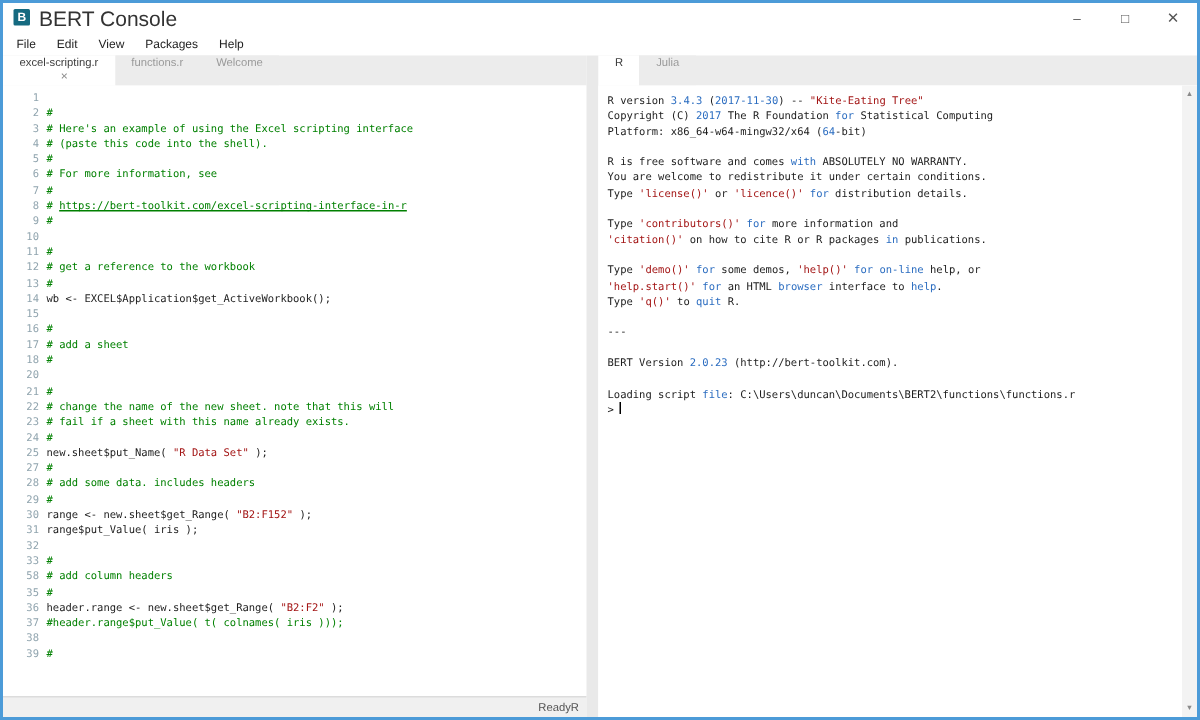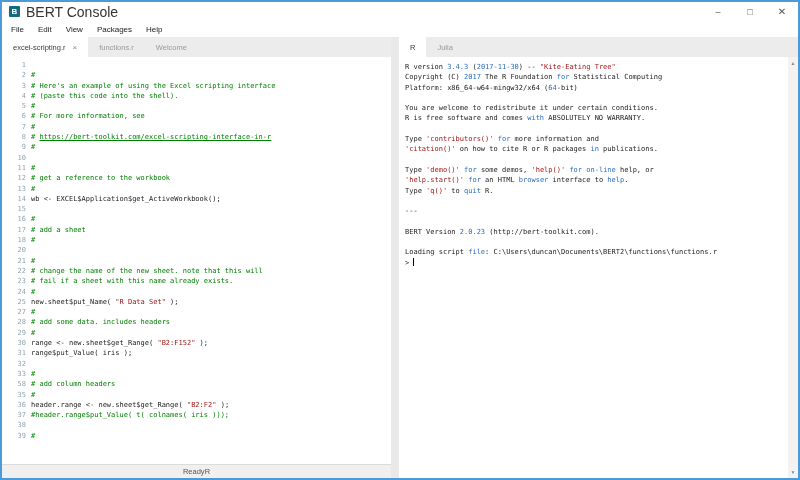--- a/index.html
+++ b/index.html
@@ -23,32 +23,32 @@
   
   .menubar{height:16px;display:flex;align-items:center;background:#fff;padding-left:2px;flex:0 0 auto;}
   .menu-item{font-size:8px;color:#222;padding:0 7px;}
   
   .main{flex:1 1 auto;display:flex;min-height:0;}
   .editor-pane{width:389px;flex:0 0 auto;display:flex;flex-direction:column;background:#fff;min-height:0;}
   .splitter{width:8px;flex:0 0 auto;background:#e9e9e9;}
   .console-pane{flex:1 1 auto;display:flex;flex-direction:column;background:#fff;min-height:0;}
   
   .tabbar{height:20px;background:#ececec;display:flex;align-items:stretch;flex:0 0 auto;}
-  .tab{display:flex;align-items:center;padding:0 11px;font-size:7.5px;color:#9a9a9a;background:#ececec;}
+  .tab{display:flex;align-items:center;padding:0 11px;font-size:7.5px;color:#9a9a9a;background:#ececec;flex-direction:column;}
   .tab.active{background:#fff;color:#3c3c3c;}
   .tab-close{margin-left:7px;color:#888;font-size:8px;}
   
   .editor{flex:1 1 auto;overflow:hidden;padding-top:3px;background:#fff;}
   .eline{height:10.3px;line-height:10.3px;display:flex;white-space:pre;}
   .ln{width:24px;flex:0 0 auto;text-align:right;color:var(--lnum,#90a4ae);
       font-family:"DejaVu Sans Mono",monospace;font-size:7px;}
   .code{font-family:"DejaVu Sans Mono",monospace;font-size:7px;padding-left:5px;white-space:pre;}
   
   .statusbar{height:13px;background:#f0f0f0;border-top:1px solid #dcdcdc;
-    display:flex;align-items:center;justify-content:center;
+    display:flex;align-items:center;justify-content:flex-end;
     font-size:7.5px;color:#555;padding:0 5px;flex:0 0 auto;}
   
   .console-wrap{flex:1 1 auto;position:relative;min-height:0;background:#fff;}
   .console{position:absolute;left:0;top:0;right:10px;bottom:0;overflow:hidden;
     padding:5px 0 12px 6px;}
   .cline{height:10.3px;line-height:10.3px;white-space:pre;
     font-family:"DejaVu Sans Mono",monospace;font-size:7px;}
   .scrollbar{position:absolute;top:0;bottom:0;right:0;width:10px;background:#f3f3f3;}
   .sb-arrow{position:absolute;left:0;width:10px;height:10px;color:#8a8a8a;font-size:5px;
     display:flex;align-items:center;justify-content:center;}
@@ -154,22 +154,23 @@
           <div class="tab">
             <span>Julia</span>
           </div>
         </div>
       <div class="console-wrap">
         <div class="console" id="console-lines">
             <div class="cline"><span class="s-k">R version </span><span class="s-n">3.4.3</span><span class="s-k"> (</span><span class="s-n">2017-11-30</span><span class="s-k">) -- </span><span class="s-s">"Kite-Eating Tree"</span></div>
             <div class="cline"><span class="s-k">Copyright (C) </span><span class="s-n">2017</span><span class="s-k"> The R Foundation </span><span class="s-n">for</span><span class="s-k"> Statistical Computing</span></div>
             <div class="cline"><span class="s-k">Platform: x86_64-w64-mingw32/x64 (</span><span class="s-n">64</span><span class="s-k">-bit)</span></div>
             <div class="cline"></div>
+            <div class="cline"><span class="s-k">R is free software and comes </span><span class="s-n">with</span><span class="s-k"> ABSOLUTELY NO WARRANTY.</span></div>
             <div class="cline"><span class="s-k">You are welcome to redistribute it under certain conditions.</span></div>
-            <div class="cline"><span class="s-k">R is free software and comes </span><span class="s-n">with</span><span class="s-k"> ABSOLUTELY NO WARRANTY.</span></div>
+            <div class="cline"><span class="s-k">Type </span><span class="s-s">'license()'</span><span class="s-k"> or </span><span class="s-s">'licence()'</span><span class="s-k"> </span><span class="s-n">for</span><span class="s-k"> distribution details.</span></div>
             <div class="cline"></div>
             <div class="cline"><span class="s-k">Type </span><span class="s-s">'contributors()'</span><span class="s-k"> </span><span class="s-n">for</span><span class="s-k"> more information and</span></div>
             <div class="cline"><span class="s-s">'citation()'</span><span class="s-k"> on how to cite R or R packages </span><span class="s-n">in</span><span class="s-k"> publications.</span></div>
             <div class="cline"></div>
             <div class="cline"><span class="s-k">Type </span><span class="s-s">'demo()'</span><span class="s-k"> </span><span class="s-n">for</span><span class="s-k"> some demos, </span><span class="s-s">'help()'</span><span class="s-k"> </span><span class="s-n">for</span><span class="s-k"> </span><span class="s-n">on-line</span><span class="s-k"> help, or</span></div>
             <div class="cline"><span class="s-s">'help.start()'</span><span class="s-k"> </span><span class="s-n">for</span><span class="s-k"> an HTML </span><span class="s-n">browser</span><span class="s-k"> interface to </span><span class="s-n">help</span><span class="s-k">.</span></div>
             <div class="cline"><span class="s-k">Type </span><span class="s-s">'q()'</span><span class="s-k"> to </span><span class="s-n">quit</span><span class="s-k"> R.</span></div>
             <div class="cline"></div>
             <div class="cline"><span class="s-k">---</span></div>
             <div class="cline"></div>

